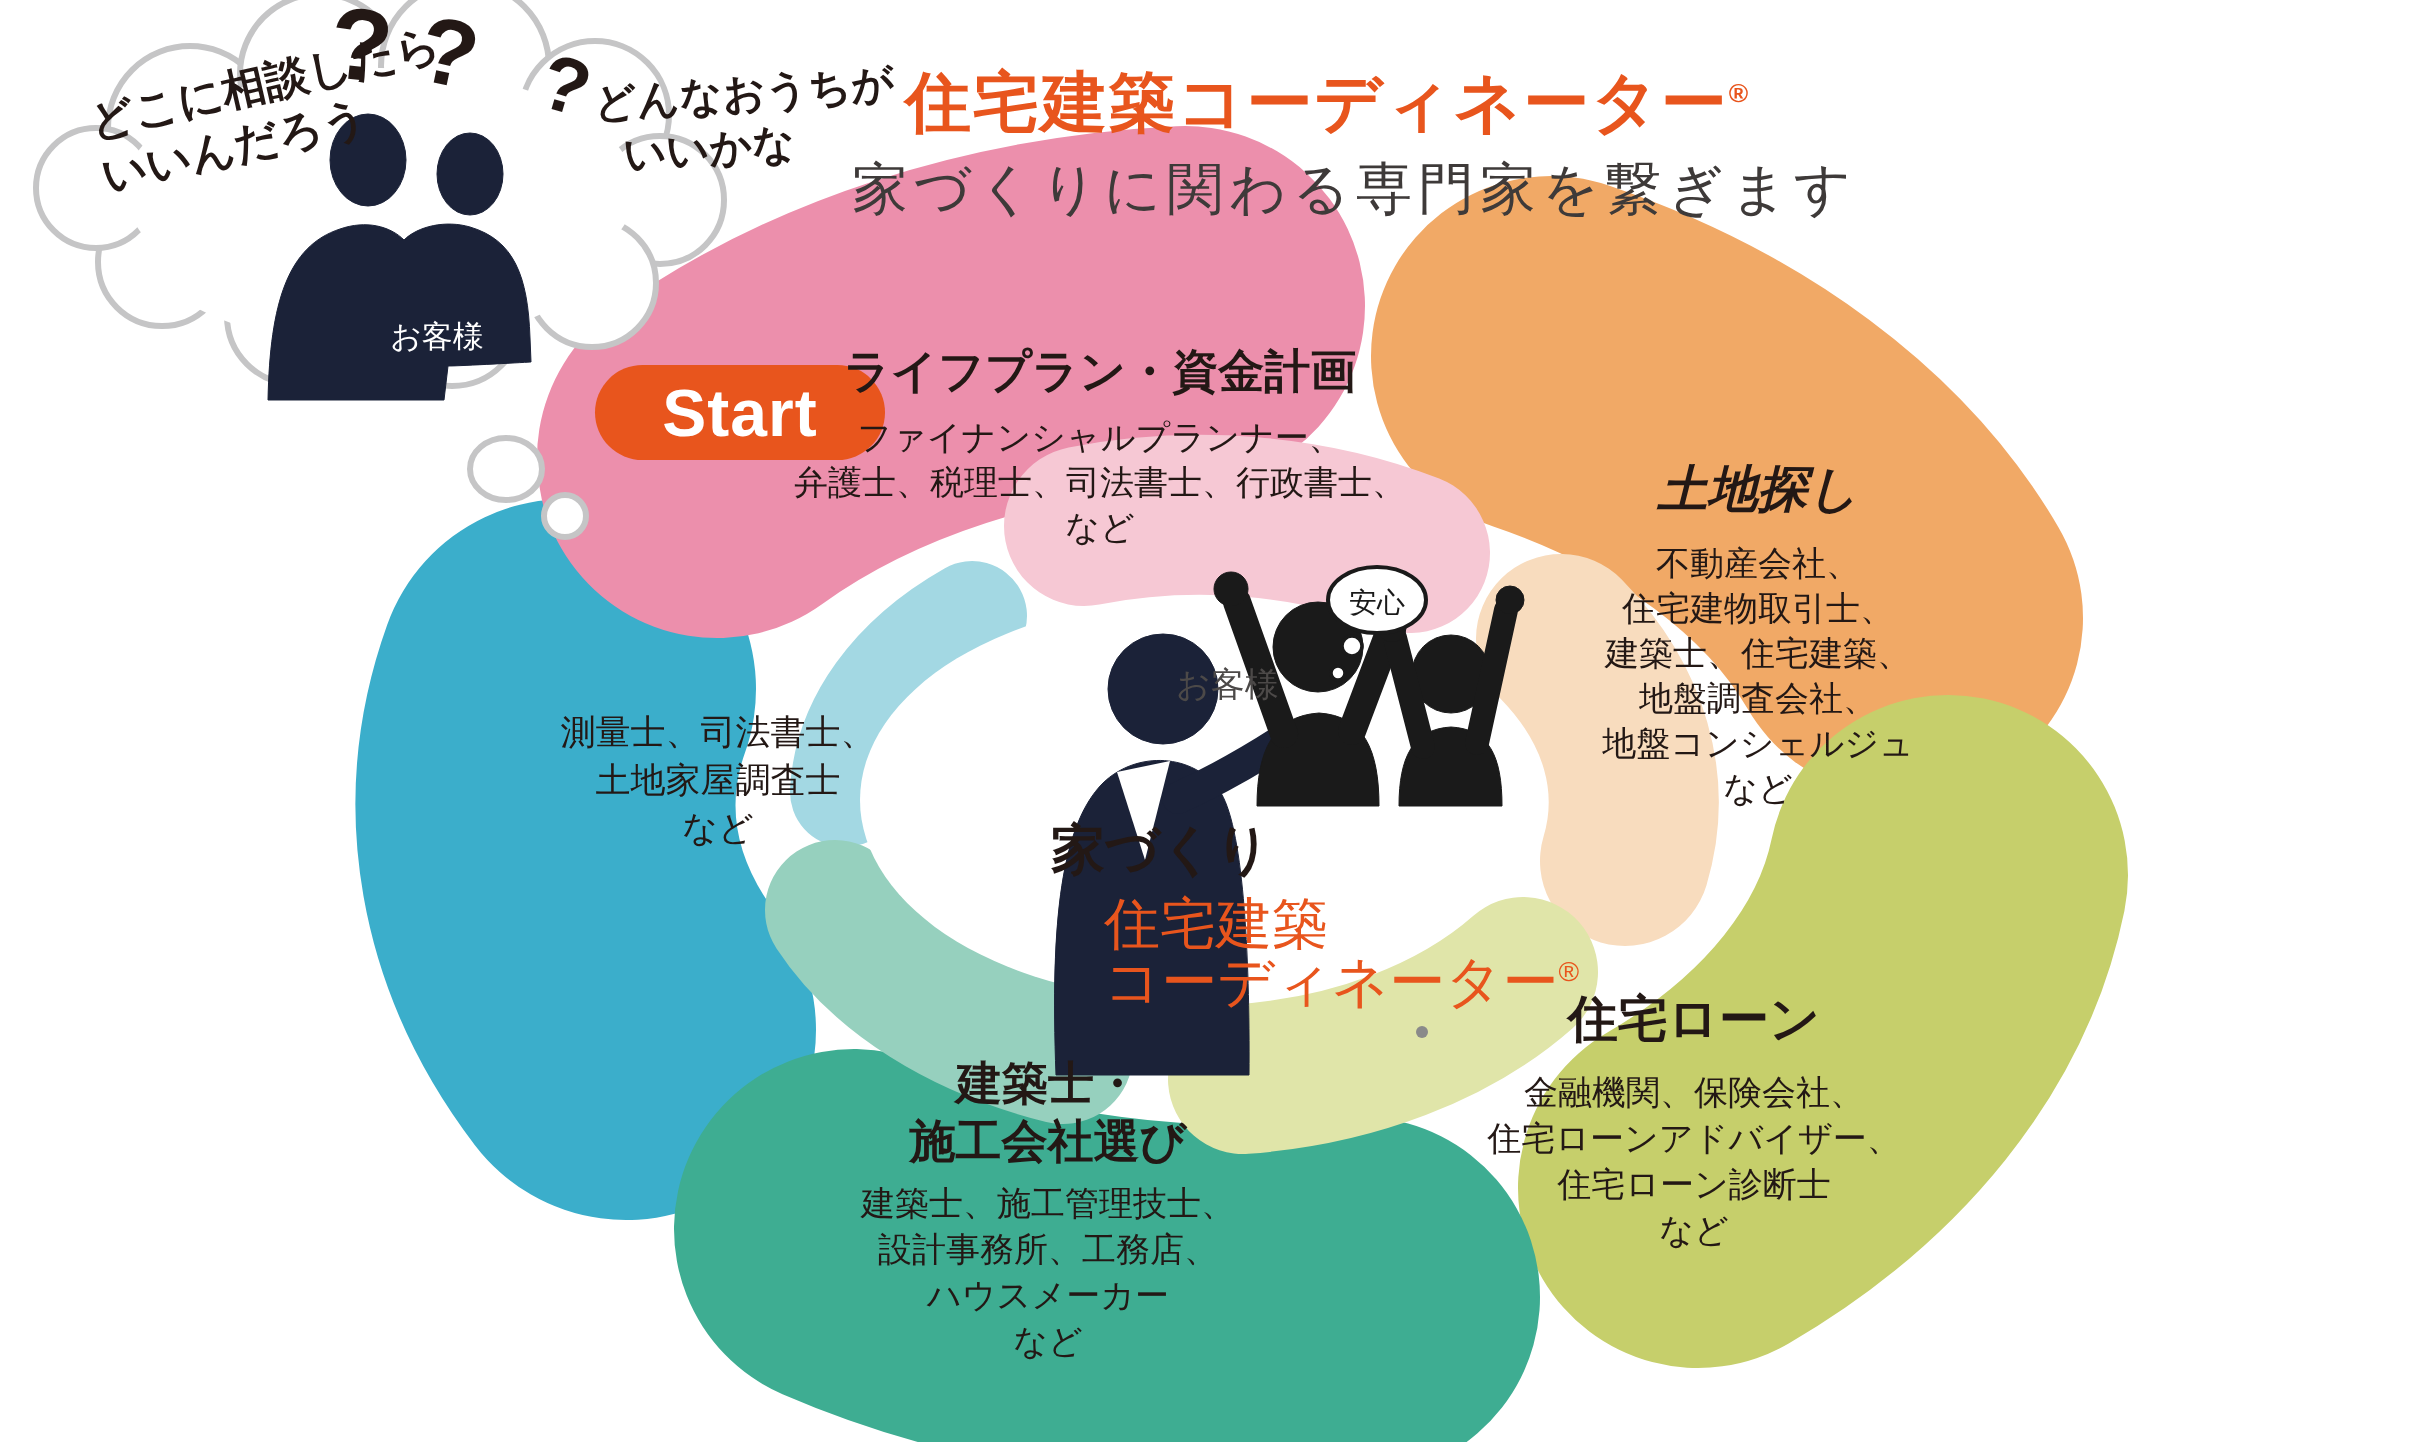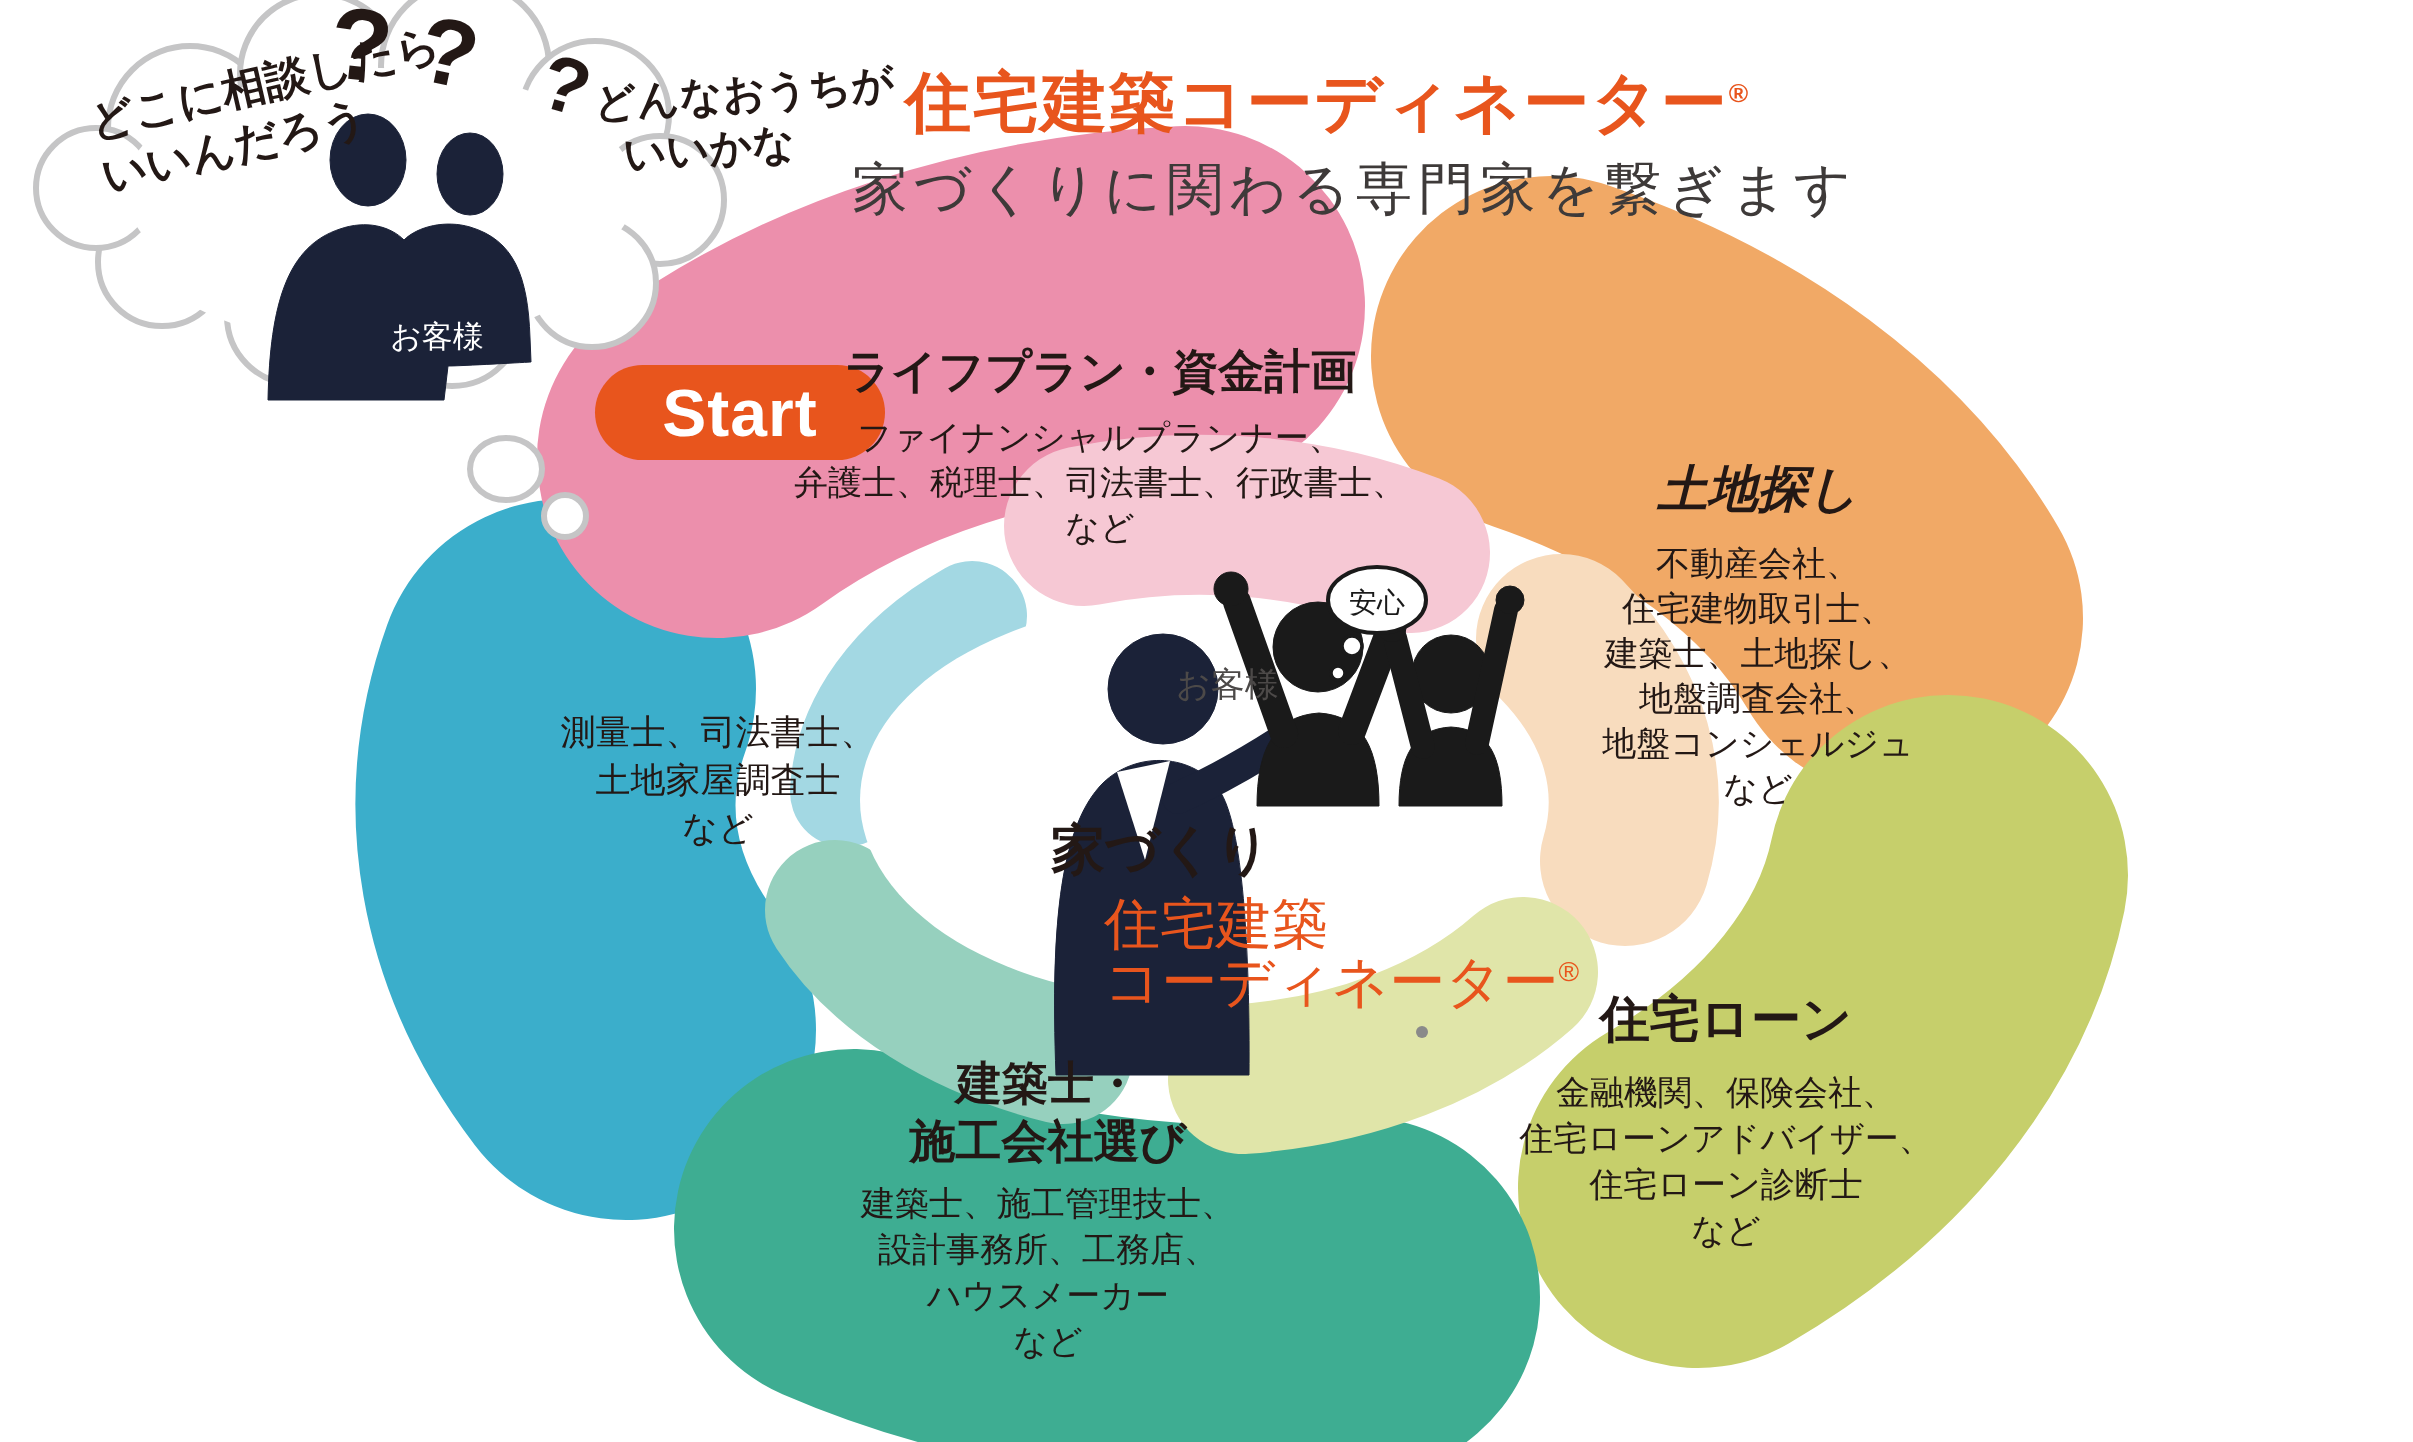--- a/index.html
+++ b/index.html
@@ -31,21 +31,21 @@
              color:#fff;font-size:66px;font-weight:bold;letter-spacing:1px;margin-top:12px;}
 
   
   .seg{position:absolute;text-align:center;}
   .seg .t{font-weight:bold;}
   .seg .m{font-size:34px;line-height:45px;}
   .seg-lifeplan{left:790px;top:341px;width:620px;}
   .seg-lifeplan .t{font-size:46px;margin-bottom:12px;}
   .seg-land{left:1528px;top:456px;width:460px;}
   .seg-land .t{font-size:50px;margin-bottom:18px;font-style:italic;}
-  .seg-loan{left:1496px;top:986px;width:460px;}
+  .seg-loan{left:1464px;top:986px;width:460px;}
   .seg-loan .t{font-size:50px;margin-bottom:16px;}
   .seg-loan .m{line-height:46px;}
   .seg-builder{left:798px;top:1054px;width:500px;}
   .seg-builder .t{font-size:46px;line-height:58px;}
   .seg-builder .mm{margin-top:10px;}
   .seg-builder .m{line-height:46px;}
   .seg-registration{left:518px;top:708px;width:400px;}
   .seg-registration .t{font-size:50px;margin-bottom:14px;}
   .seg-registration .m{font-size:35px;line-height:48px;}
 
@@ -163,21 +163,21 @@
     <div class="t">ライフプラン・資金計画</div>
     <div class="m">ファイナンシャルプランナー、</div>
     <div class="m">弁護士、税理士、司法書士、行政書士、</div>
     <div class="m">など</div>
   </div>
 
   <div class="seg seg-land" style="color: rgb(35, 24, 21);">
     <div class="t">土地探し</div>
     <div class="m">不動産会社、</div>
     <div class="m">住宅建物取引士、</div>
-    <div class="m">建築士、土地探し、</div>
+    <div class="m">建築士、住宅建築、</div>
     <div class="m">地盤調査会社、</div>
     <div class="m">地盤コンシェルジュ</div>
     <div class="m">など</div>
   </div>
 
   <div class="seg seg-loan" style="color: rgb(35, 24, 21);">
     <div class="t">住宅ローン</div>
     <div class="m">金融機関、保険会社、</div>
     <div class="m">住宅ローンアドバイザー、</div>
     <div class="m">住宅ローン診断士</div>

